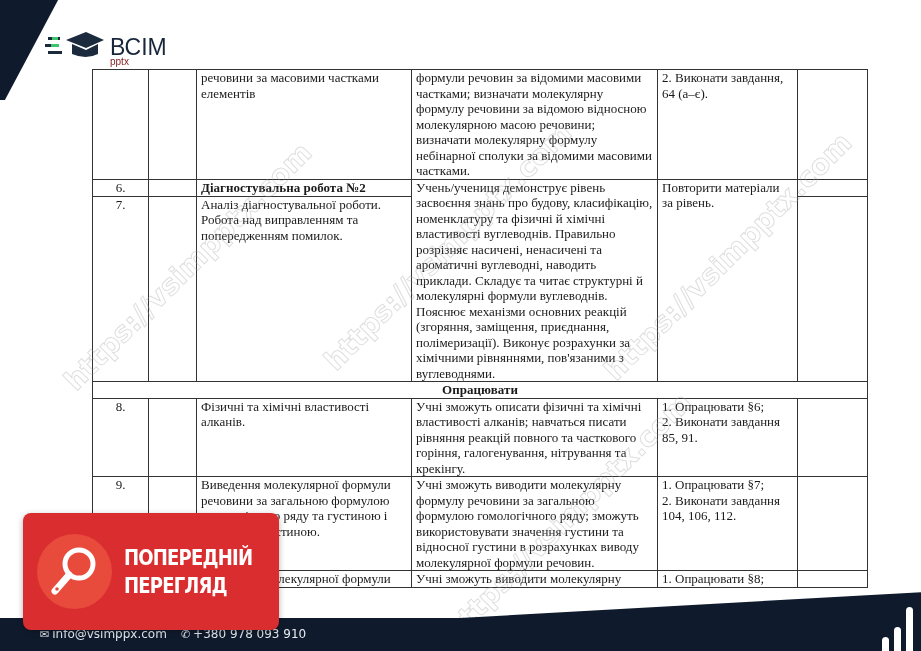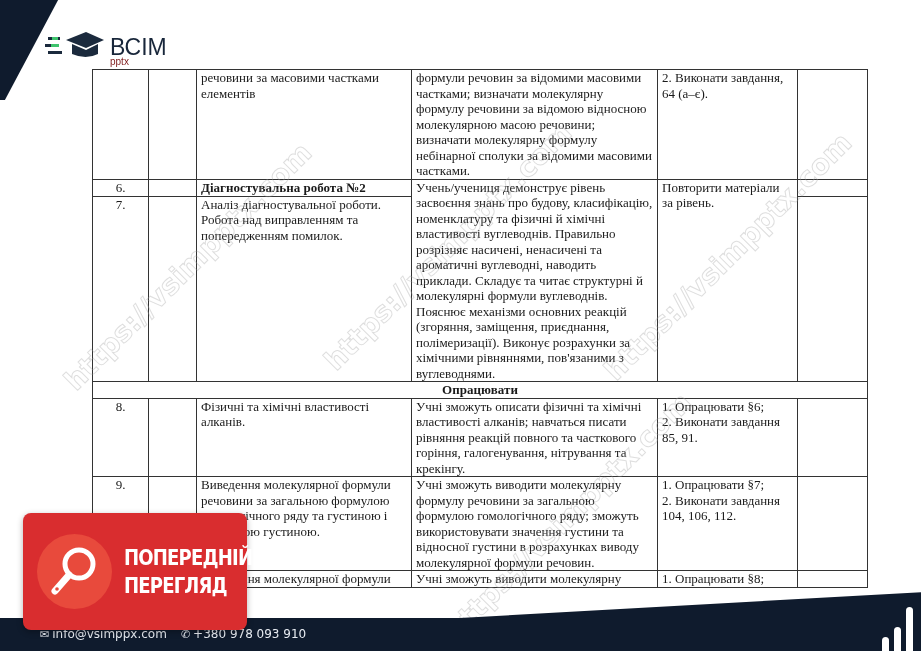--- a/index.html
+++ b/index.html
@@ -41,21 +41,21 @@
   }
   table.doc td {
     border: 1px solid #333; vertical-align: top; padding: 0 4px; word-wrap: break-word;
   }
   td.num { text-align: center; vertical-align: middle; }
   td.num-top { text-align: center; vertical-align: top; }
   .bold { font-weight: bold; }
   .section td { text-align: center; font-weight: bold; }
 
   .preview-badge {
-    position: absolute; left: 23px; top: 513px; width: 224px; height: 117px;
+    position: absolute; left: 23px; top: 513px; width: 256px; height: 117px;
     background: #d92d2f; border-radius: 8px; box-shadow: 0 2px 6px rgba(0,0,0,0.3);
     display: flex; align-items: center;
   }
   .preview-circle {
     width: 75px; height: 75px; border-radius: 50%; background: #e84a3c; margin-left: 14px;
     position: relative; flex: 0 0 auto;
   }
   .preview-text {
     margin-left: 12px; color: #fff; font-family: "DejaVu Sans", sans-serif; font-weight: bold;
     font-size: 22px; line-height: 28px; letter-spacing: -1px; transform: scaleX(0.82); transform-origin: left center;

